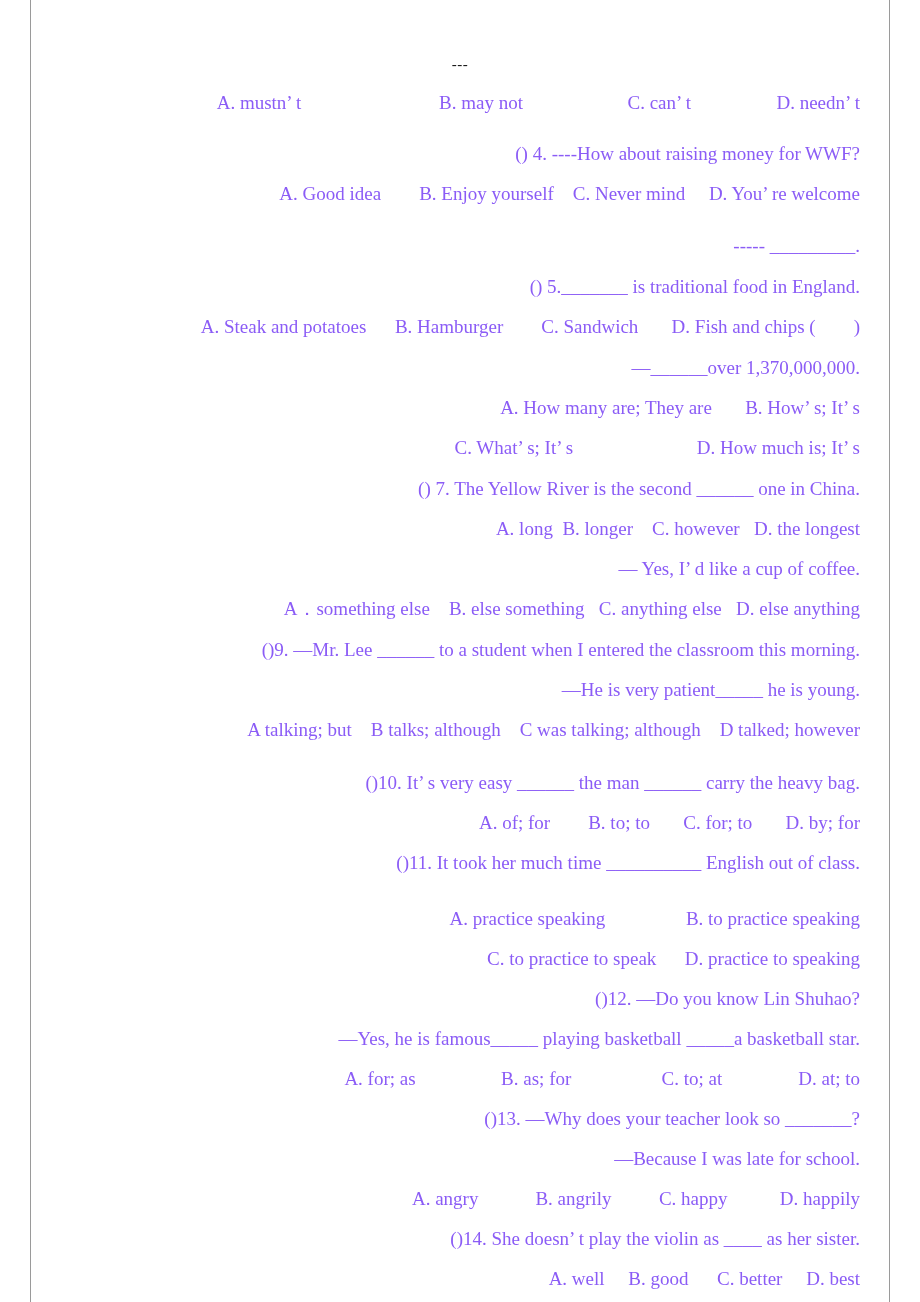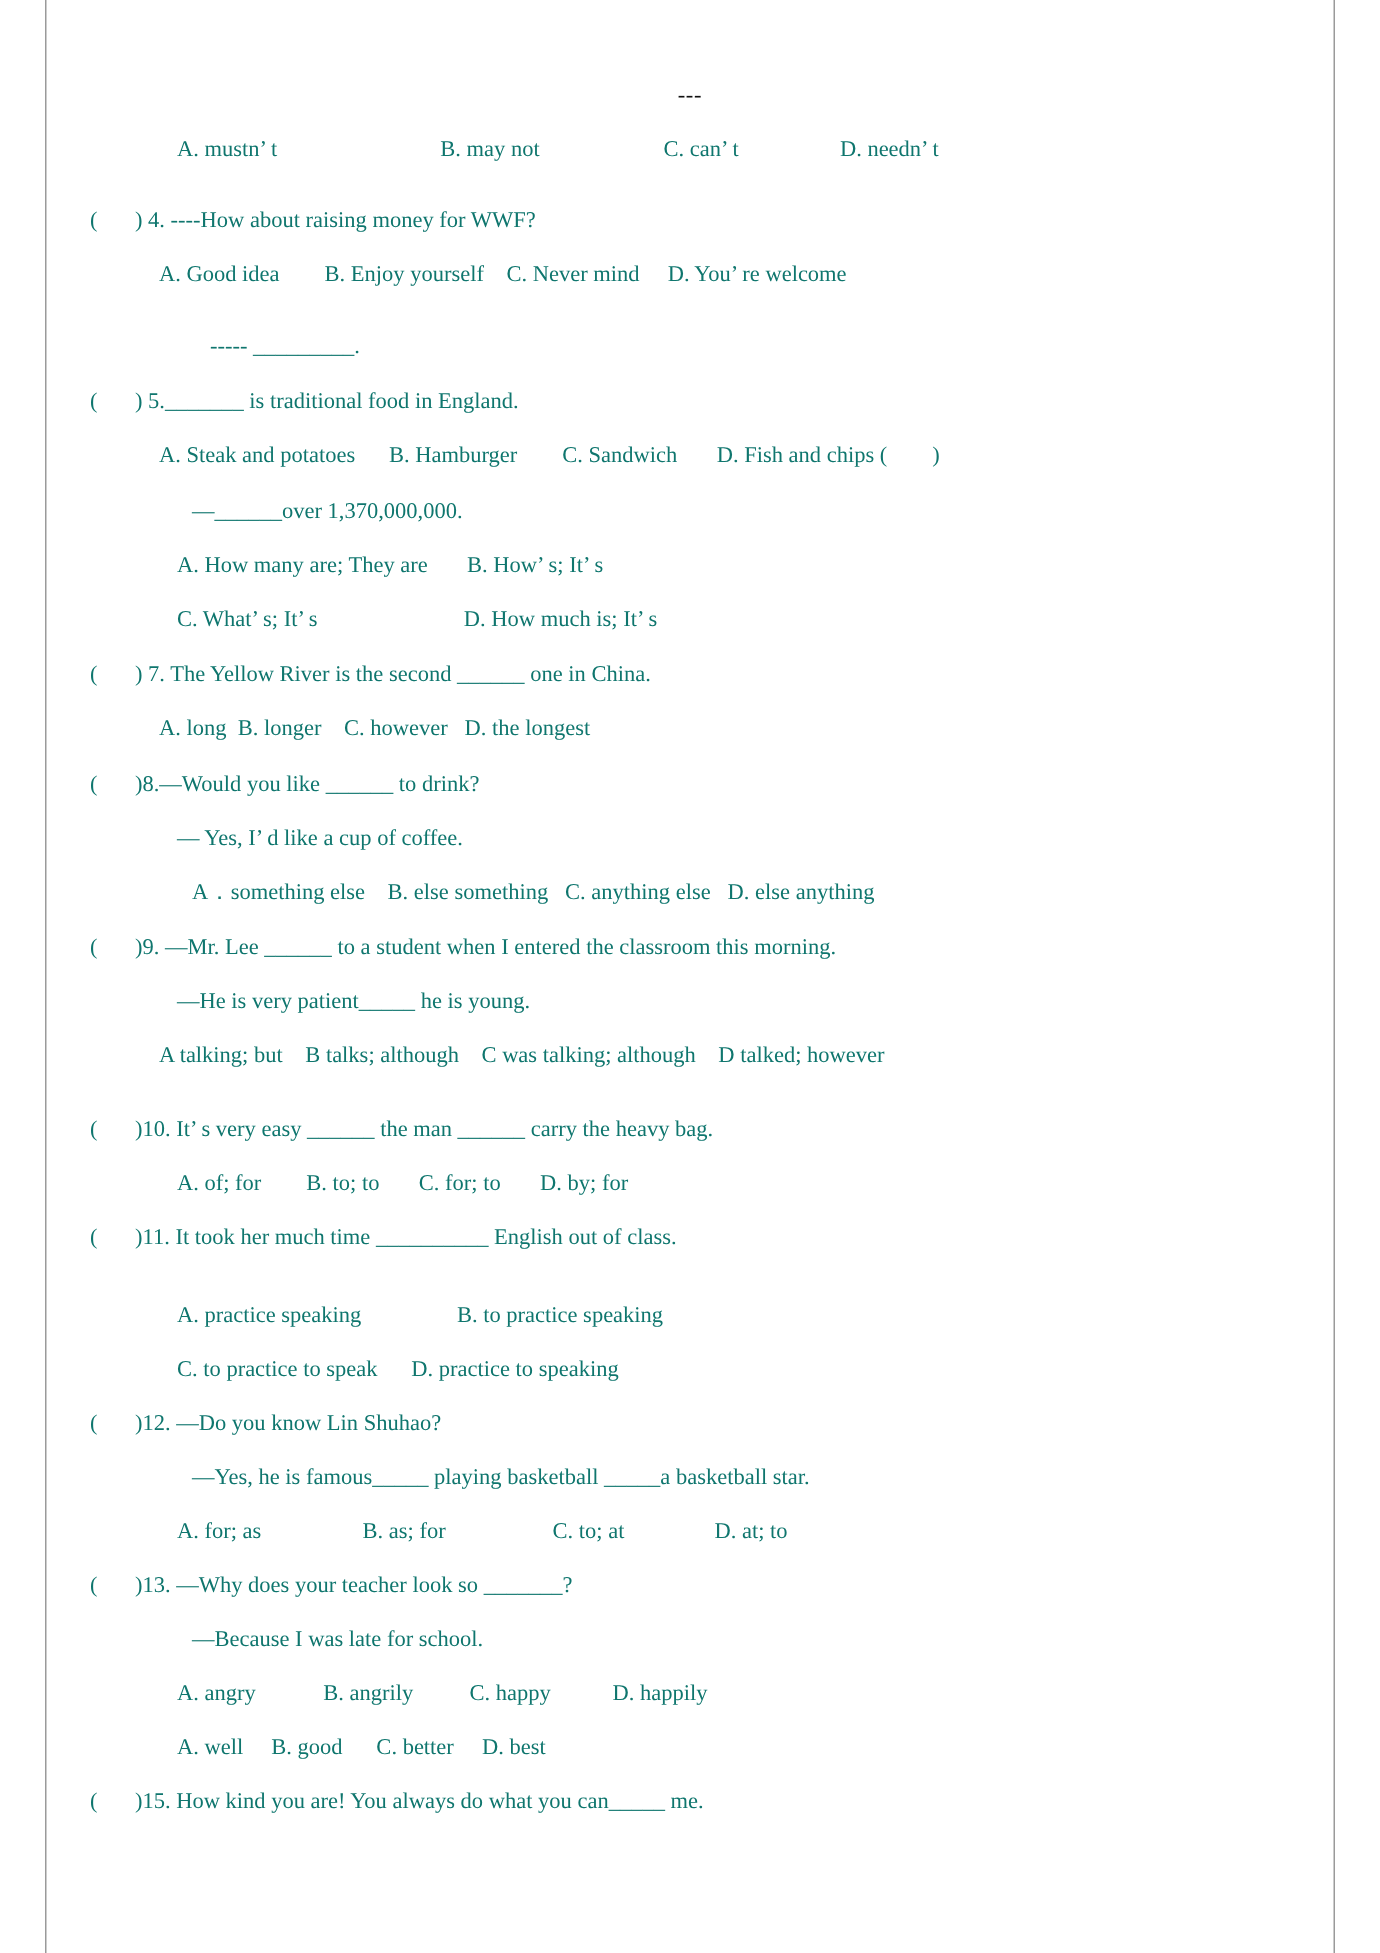--- a/index.html
+++ b/index.html
@@ -39,24 +39,25 @@
     text-align: center;
     font-size: 15px;
     letter-spacing: 0.5px;
     color: #111;
     line-height: 1;
   }
   .page-marker.top    { margin-top: 57px; }
 
   
   .line {
-    font-size: 15px;
+    font-size: 19px;
     line-height: 1;
     white-space: pre;
-    color: #0f766e;
+    color: #8b5cf6;
+    text-align: right;
   }
 
   
   .bracket {
     display: inline-block;
     width: 30px;
   }
 
   
   .ind-0  { padding-left: 0px; }
@@ -86,21 +87,20 @@
     <div class="line ind-0" style="margin-top:22px;"><span class="bracket">(</span><span>) 5._______ is traditional food in England.</span></div>
     <div class="line ind-2" style="margin-top:21px;">A. Steak and potatoes      B. Hamburger        C. Sandwich       D. Fish and chips (        )</div>
 
     <div class="line ind-4" style="margin-top:22px;">—______over 1,370,000,000.</div>
     <div class="line ind-3" style="margin-top:21px;">A. How many are; They are       B. How’ s; It’ s</div>
     <div class="line ind-3" style="margin-top:21px;">C. What’ s; It’ s                          D. How much is; It’ s</div>
 
     <div class="line ind-0" style="margin-top:22px;"><span class="bracket">(</span><span>) 7. The Yellow River is the second ______ one in China.</span></div>
     <div class="line ind-2" style="margin-top:21px;">A. long  B. longer    C. however   D. the longest</div>
 
-    <div class="line ind-0" style="margin-top:22px;"><span class="bracket">(</span><span>)8.—Would you like ______ to drink?</span></div>
     <div class="line ind-3" style="margin-top:21px;">— Yes, I’ d like a cup of coffee.</div>
     <div class="line ind-4" style="margin-top:21px;">A．something else    B. else something   C. anything else   D. else anything</div>
 
     <div class="line ind-0" style="margin-top:22px;"><span class="bracket">(</span><span>)9. —Mr. Lee ______ to a student when I entered the classroom this morning.</span></div>
     <div class="line ind-3" style="margin-top:21px;">—He is very patient_____ he is young.</div>
     <div class="line ind-2" style="margin-top:21px;">A talking; but    B talks; although    C was talking; although    D talked; however</div>
 
     <div class="line ind-0" style="margin-top:34px;"><span class="bracket">(</span><span>)10. It’ s very easy ______ the man ______ carry the heavy bag.</span></div>
     <div class="line ind-3" style="margin-top:21px;">A. of; for        B. to; to       C. for; to       D. by; for</div>
 
@@ -109,18 +109,19 @@
     <div class="line ind-3" style="margin-top:21px;">C. to practice to speak      D. practice to speaking</div>
 
     <div class="line ind-0" style="margin-top:21px;"><span class="bracket">(</span><span>)12. —Do you know Lin Shuhao?</span></div>
     <div class="line ind-4" style="margin-top:21px;">—Yes, he is famous_____ playing basketball _____a basketball star.</div>
     <div class="line ind-3" style="margin-top:21px;">A. for; as                  B. as; for                   C. to; at                D. at; to</div>
 
     <div class="line ind-0" style="margin-top:21px;"><span class="bracket">(</span><span>)13. —Why does your teacher look so _______?</span></div>
     <div class="line ind-4" style="margin-top:21px;">—Because I was late for school.</div>
     <div class="line ind-3" style="margin-top:21px;">A. angry            B. angrily          C. happy           D. happily</div>
 
+    <div class="line ind-0" style="margin-top:21px;"><span class="bracket">(</span><span>)14. She doesn’ t play the violin as ____ as her sister.</span></div>
     <div class="line ind-3" style="margin-top:21px;">A. well     B. good      C. better     D. best</div>
 
     <div class="line ind-0" style="margin-top:21px;"><span class="bracket">(</span><span>)15. How kind you are! You always do what you can_____ me.</span></div>
 
   </div>
 </div>
 
 </body></html>

